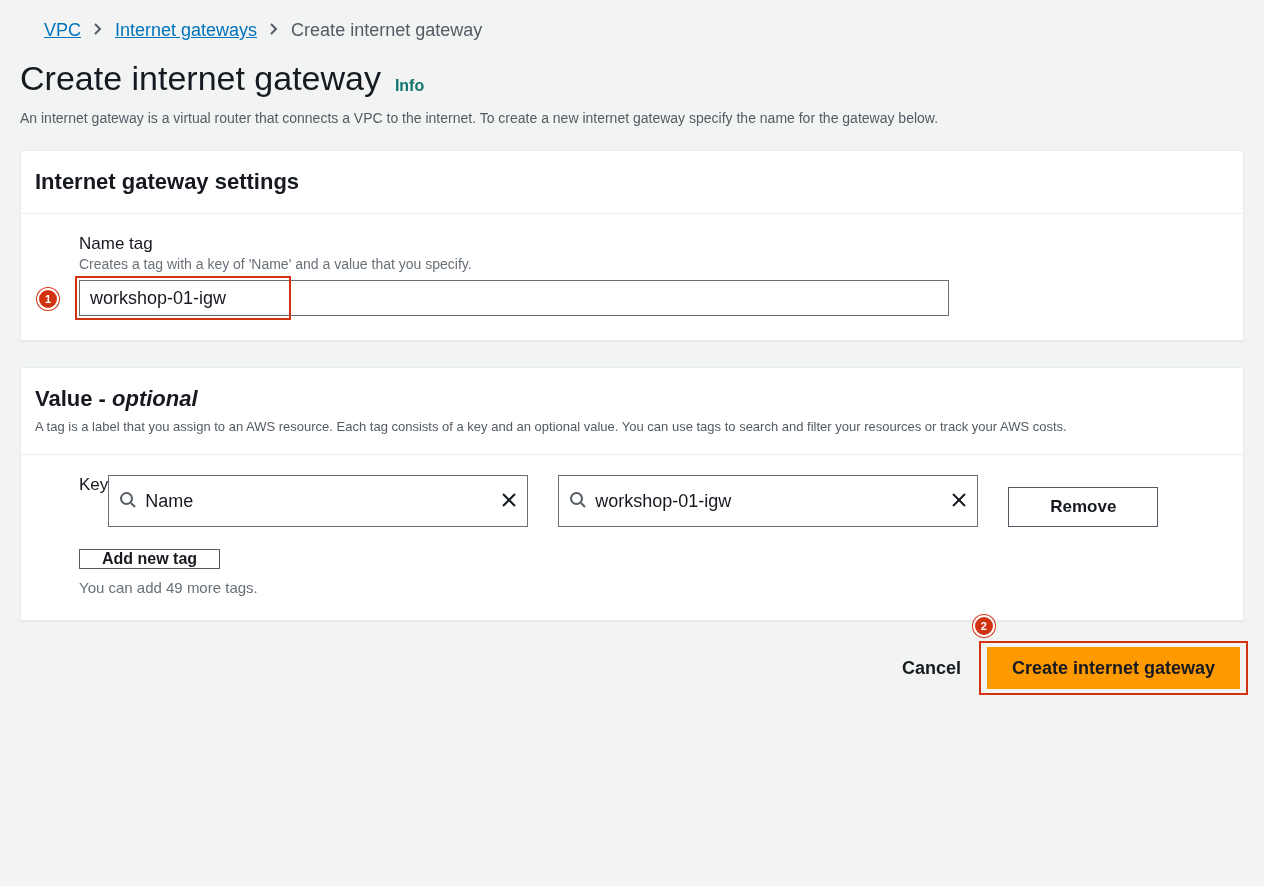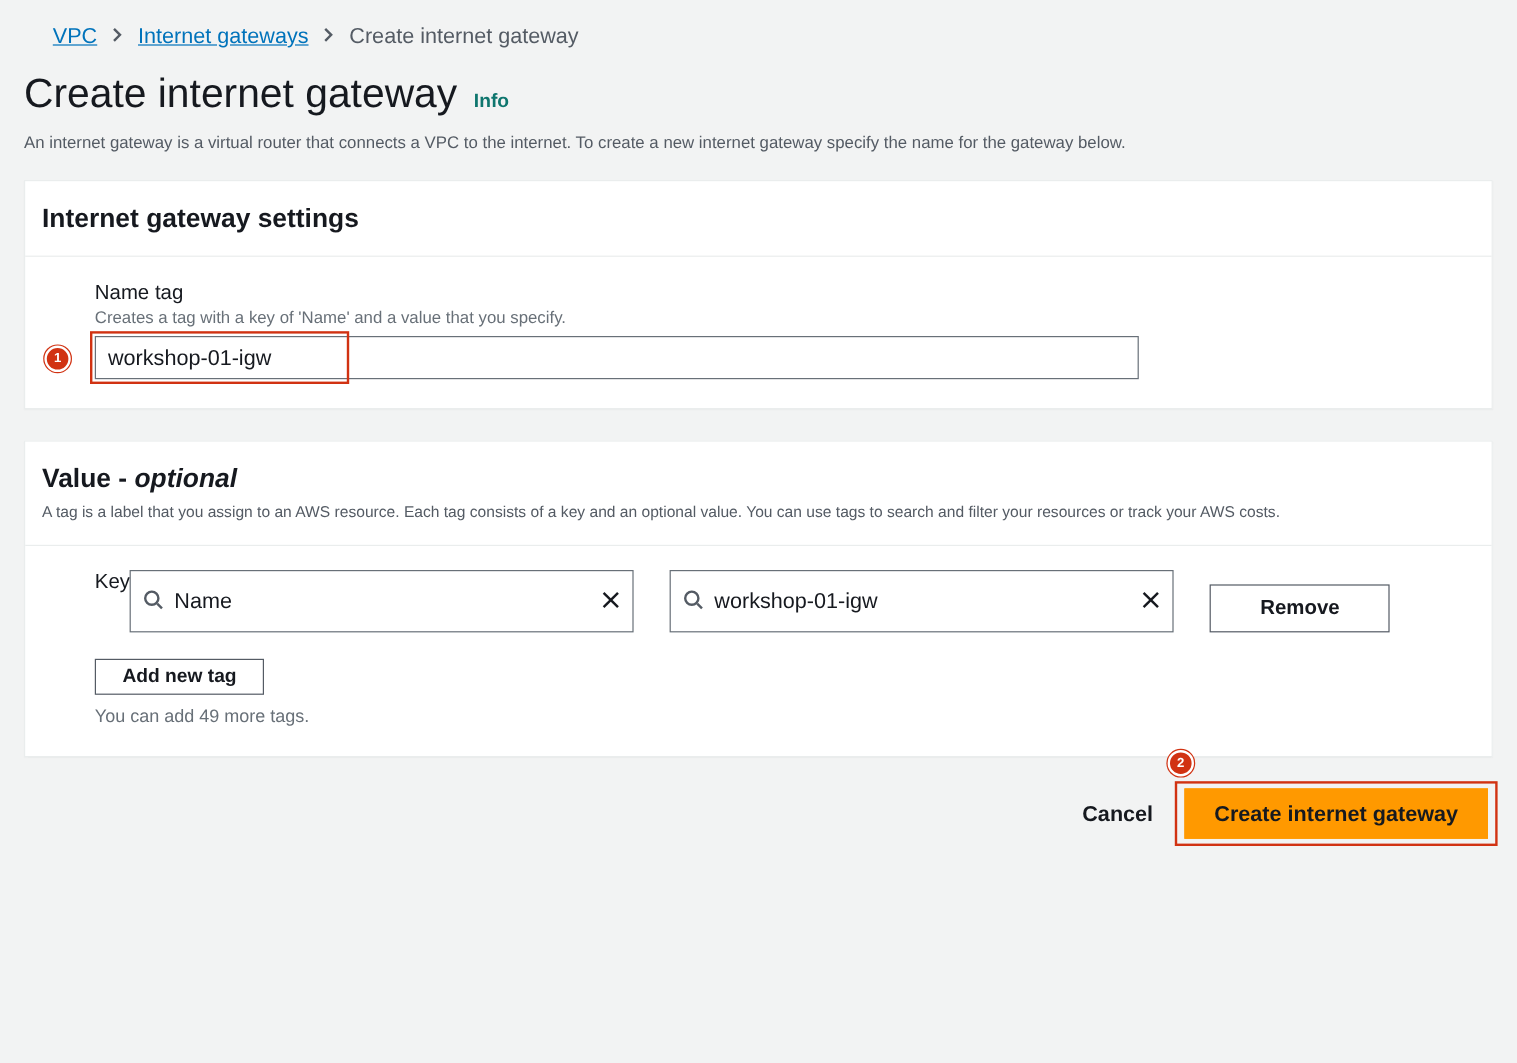--- a/index.html
+++ b/index.html
@@ -148,21 +148,21 @@
     background: #fff;
     font-size: 17px;
     font-weight: 700;
     padding: 0 22px;
     cursor: pointer;
     font-family: inherit;
     color: #16191f;
   }
 
   .btn-add {
-    height: 30px;
+    height: 20px;
     font-size: 16px;
   }
 
   .add-row { margin-top: 22px; }
   .tags-limit {
     font-size: 15px;
     color: #687078;
     margin-top: 10px;
   }
 

